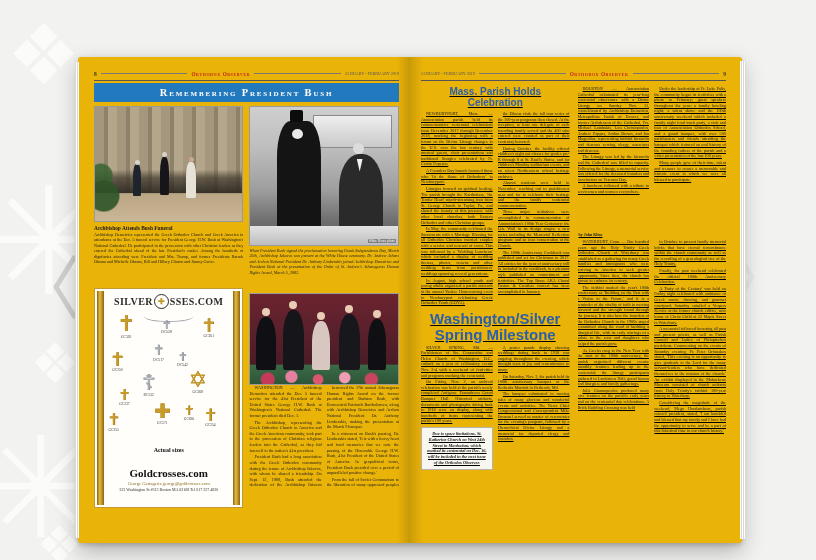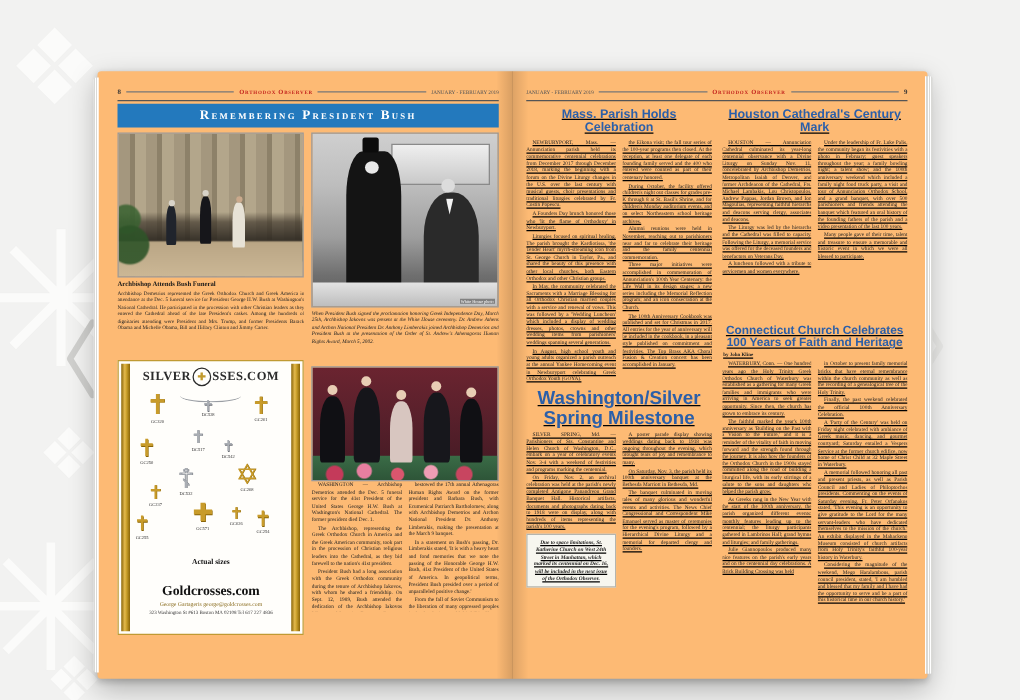--- a/index.html
+++ b/index.html
@@ -10,21 +10,21 @@
   }
   
   .ornament{position:absolute;color:#fbfbfa;user-select:none;line-height:1;
     text-shadow:0 0 1px #ededec;}
   
   .chev{position:absolute;width:34px;height:70px;cursor:pointer;}
   .chev svg{width:100%;height:100%;}
   
   .book{
     position:absolute;left:78px;top:57px;width:664px;height:486px;
-    background:#fdba74;border-radius:3px;
+    background:#eab308;border-radius:3px;
     box-shadow:0 8px 22px rgba(0,0,0,.28), 0 2px 5px rgba(0,0,0,.18);
   }
   .page-stack-right{position:absolute;right:-4px;top:4px;bottom:4px;width:6px;
     background:repeating-linear-gradient(90deg,#fff 0 1px,#d9d9d6 1px 2px);
     border-radius:0 2px 2px 0;}
   .page-stack-left{position:absolute;left:-3px;top:5px;bottom:5px;width:4px;
     background:repeating-linear-gradient(90deg,#d9d9d6 0 1px,#fff 1px 2px);
     border-radius:2px 0 0 2px;}
   .gutter{position:absolute;left:50%;top:0;bottom:0;width:26px;margin-left:-13px;
     background:linear-gradient(90deg,rgba(0,0,0,0) 0%,rgba(0,0,0,.14) 48%,rgba(0,0,0,.20) 50%,rgba(0,0,0,.12) 52%,rgba(0,0,0,0) 100%);
@@ -336,35 +336,30 @@
             </div>
             <div class="tcol tiny">
                 <p>A poster parade display showing weddings dating back to 1918 was ongoing throughout the evening, which brought tears of joy and remembrance to many.</p>
                 <p>On Saturday, Nov. 3, the parish held its 100th anniversary banquet at the Bethesda Marriott in Bethesda, Md.</p>
                 <p>The banquet culminated in moving tales of many glorious and wonderful events and activities. The News Chief Congressional and Correspondent Mike Emanuel served as master of ceremonies for the evening's program, followed by a Hierarchical Divine Liturgy and a memorial for departed clergy and founders.</p>
               </div>
           </div>
         </div>
 
         <div class="half">
-          <div class="sec-head h-houston">Houston Cathedral's Century Mark</div>
           <div class="twocol hou-cols">
             <div class="tcol tiny">
                 <p>HOUSTON — Annunciation Cathedral culminated its year-long centennial observance with a Divine Liturgy on Sunday Nov. 11, concelebrated by Archbishop Demetrios, Metropolitan Isaiah of Denver, and former Archdeacon of the Cathedral, Frs. Michael Lambakis, Lou Christopoulos, Andrew Pappas, Jordan Brown, and Ion Magoulias, representing faithful hierarchs and deacons serving clergy, associates and deacons.</p>
                 <p>The Liturgy was led by the hierarchs and the Cathedral was filled to capacity. Following the Liturgy, a memorial service was offered for the deceased founders and benefactors on Veterans Day.</p>
                 <p>A luncheon followed with a tribute to servicemen and women everywhere.</p>
               </div>
             <div class="tcol tiny">
                 <p>Under the leadership of Fr. Luke Palis, the community began its festivities with a photo in February; guest speakers throughout the year; a family bowling night; a talent show; and the 100th anniversary weekend which included a family night food truck party, a visit and tour of Annunciation Orthodox School, and a grand banquet, with over 500 parishioners and friends attending the banquet which featured an oral history of the founding fathers of the parish and a video presentation of the last 100 years.</p>
                 <p>Many people gave of their time, talent and treasure to ensure a memorable and historic event in which we were all blessed to participate.</p>
               </div>
-          </div>
-          <div class="sec-head h-conn">
-            <span>Connecticut Church Celebrates</span><br>
-            <span>100 Years of Faith and Heritage</span>
           </div>
           <div class="byline">by John Kline</div>
           <div class="twocol conn-cols">
             <div class="tcol tiny">
                 <p>WATERBURY, Conn. — One hundred years ago the Holy Trinity Greek Orthodox Church of Waterbury was established as a gathering for many Greek families and immigrants who were arriving in America to seek greater opportunity. Since then, the church has grown to embrace its century.</p>
                 <p>The faithful marked the year's 100th anniversary as 'Building on the Past with a Vision to the Future,' and it is a reminder of the vitality of faith in moving forward and the strength found through the journey. It is also how the founders of the Orthodox Church in the 1900s stayed committed along the road of building a liturgical life, with its early stirrings of a salute to the sons and daughters who helped the parish grow.</p>
                 <p>As Greeks rang in the New Year with the start of the 100th anniversary, the parish organized different events: monthly features leading up to the centennial; the liturgy participants gathered in Lambrinos Hall; grand hymns and liturgies; and family gatherings.</p>
                 <p>Julie Giannopoulos produced many nice features on the parish's early years and on the centennial day celebrations. A Brick Building Crossing was held</p>
               </div>
             <div class="tcol tiny">

